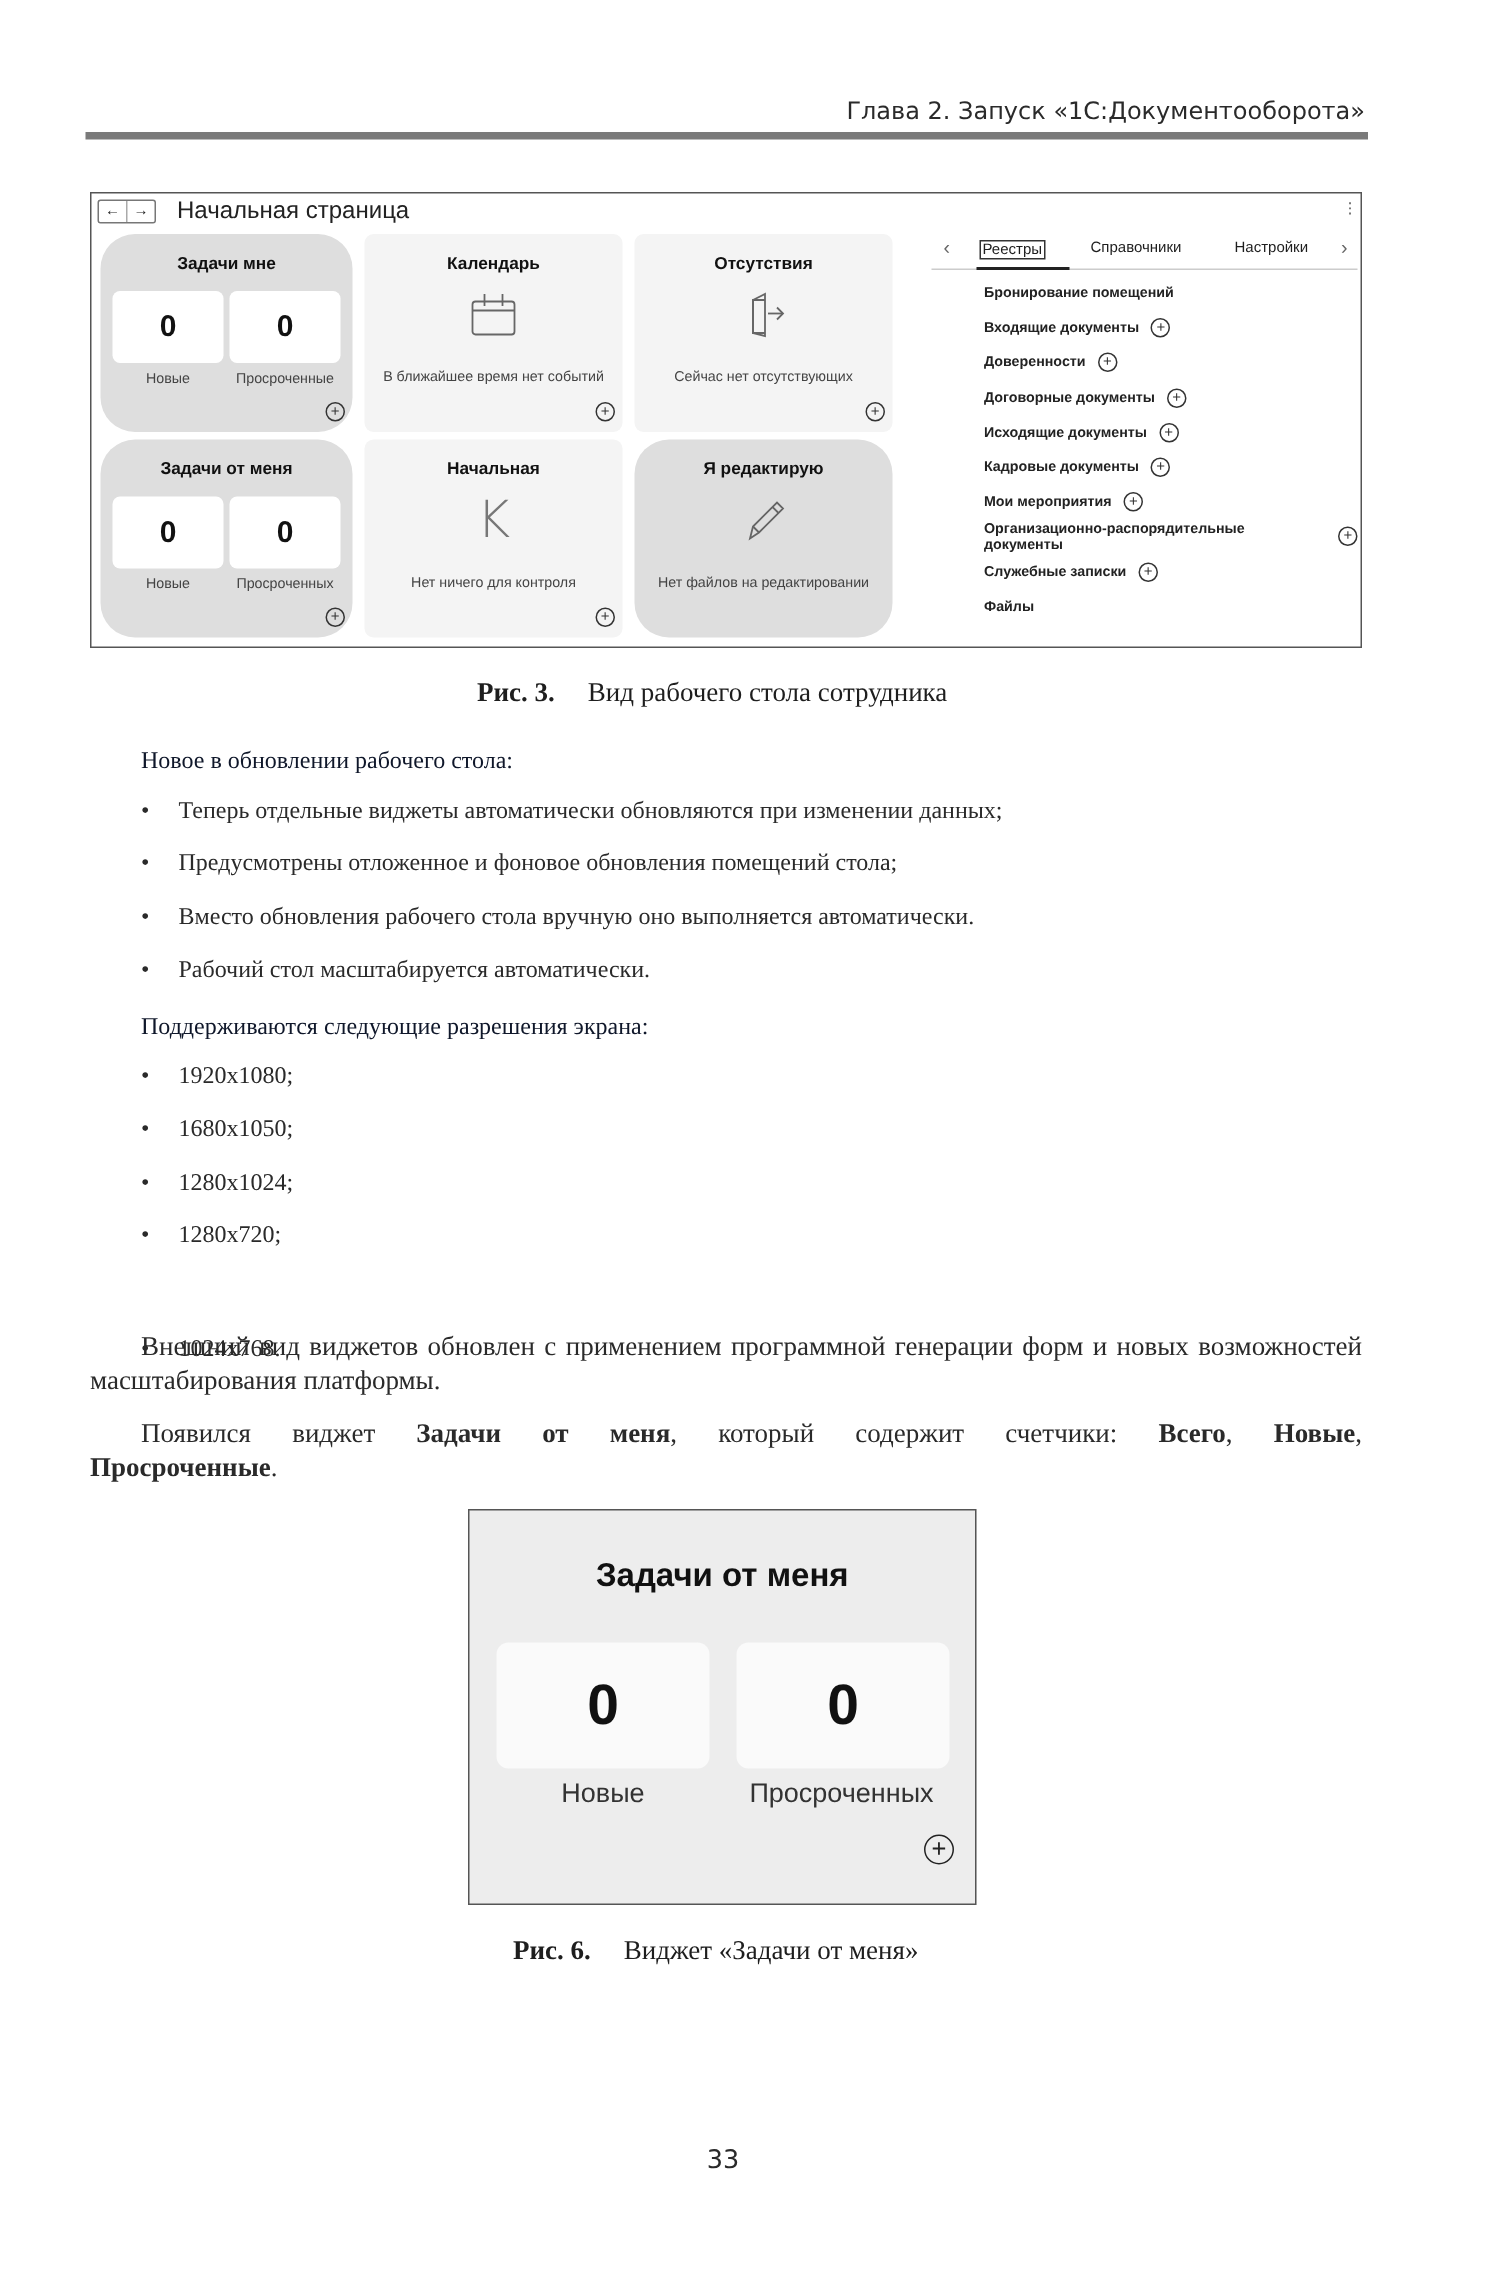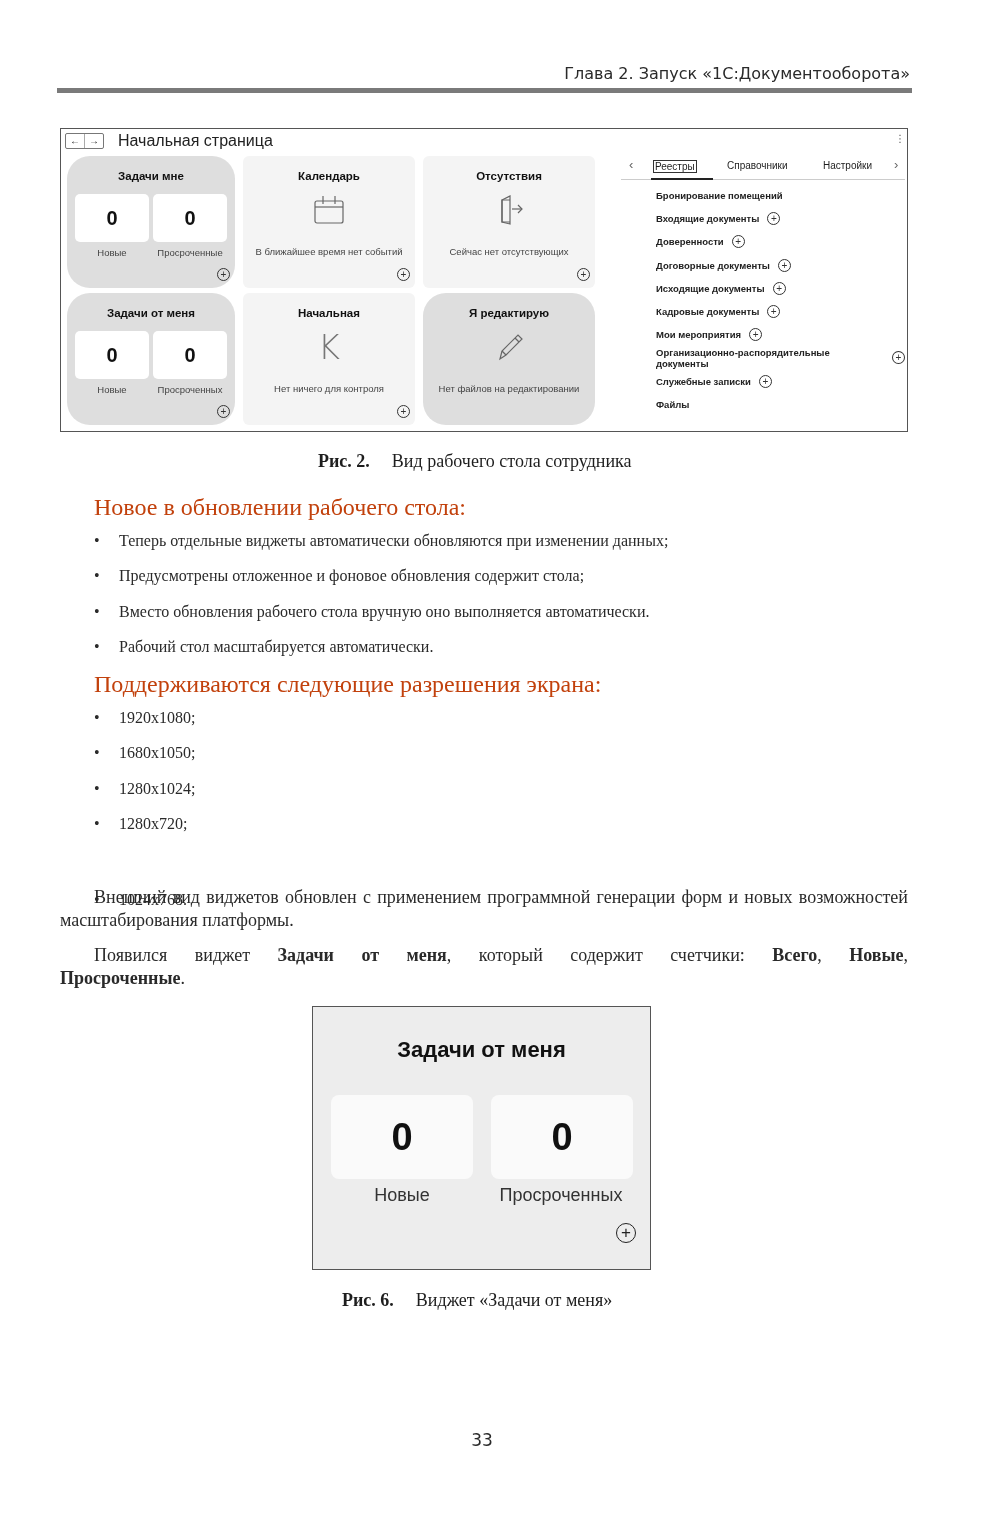--- a/index.html
+++ b/index.html
@@ -31,21 +31,21 @@
   .tabs span { position:absolute; top:9px; }
   .tab-active { border:1px solid #333; padding:0 1px; }
   .tab-underline { position:absolute; left:30px; bottom:-1px; width:62px; height:2px; background:#222; }
   .reg-list { margin:0; padding:0; list-style:none; }
   .reg-list li { height:23.2px; font-size:9.5px; font-weight:bold; color:#222; display:flex; align-items:center; padding-left:6px; }
   .reg-list li .plus { position:static; margin-left:8px; font-weight:normal; }
 
   .caption { position:absolute; font-size:18px; color:#1e1e1e; }
   .caption b { margin-right:22px; }
 
-  .body-text { position:absolute; font-size:24px; line-height:23px; color:#c2410c; }
+  .body-text { position:absolute; font-size:16px; line-height:23px; color:#0f172a; }
   .bullet { position:absolute; font-size:16px; color:#2a2a2a; }
   .bullet::before { content:"•"; position:absolute; left:-25px; }
 
   .para-just { position:absolute; left:60px; width:848px; font-size:18px; line-height:23px; text-align:justify; text-align-last:left; color:#2a2a2a; }
 
   
   .fig3 { position:absolute; left:312px; top:1006px; width:337px; height:262px; border:1px solid #555; background:#ededed; font-family:"Liberation Sans", sans-serif; }
   .fig3 .f3-title { position:absolute; left:0; right:0; top:30px; text-align:center; font-weight:bold; font-size:22px; color:#111; }
   .fig3 .f3-counter { position:absolute; top:88px; width:142px; height:84px; background:#fafafa; border-radius:8px; text-align:center; font-weight:bold; font-size:38px; line-height:84px; color:#111; }
   .fig3 .f3-label { position:absolute; top:178px; width:160px; text-align:center; font-size:18px; color:#333; }
@@ -174,26 +174,26 @@
           <span class="plus">+</span>
         </li>
       <li>
           <span>Файлы</span>
         </li>
     </ul>
   </div>
 </div>
 
 <div class="caption" style="left:318px;top:451px;">
-  <b>Рис. 2.</b><span>Вид рабочего стола сотрудника</span>
+  <b>Рис. 3.</b><span>Вид рабочего стола сотрудника</span>
 </div>
 
 <div class="body-text" style="left:94px;top:496px;">Новое в обновлении рабочего стола:</div>
 <div class="bullet" style="left:119px;top:532px;">Теперь отдельные виджеты автоматически обновляются при изменении данных;</div>
-<div class="bullet" style="left:119px;top:567px;">Предусмотрены отложенное и фоновое обновления содержит стола;</div>
+<div class="bullet" style="left:119px;top:567px;">Предусмотрены отложенное и фоновое обновления помещений стола;</div>
 <div class="bullet" style="left:119px;top:603px;">Вместо обновления рабочего стола вручную оно выполняется автоматически.</div>
 <div class="bullet" style="left:119px;top:638px;">Рабочий стол масштабируется автоматически.</div>
 
 <div class="body-text" style="left:94px;top:673px;">Поддерживаются следующие разрешения экрана:</div>
 <div class="bullet" style="left:119px;top:709px;">1920x1080;</div>
 <div class="bullet" style="left:119px;top:744px;">1680x1050;</div>
 <div class="bullet" style="left:119px;top:780px;">1280x1024;</div>
 <div class="bullet" style="left:119px;top:815px;">1280x720;</div>
 <div class="bullet" style="left:119px;top:850px;margin-top:41px;">1024x768.</div>
 

